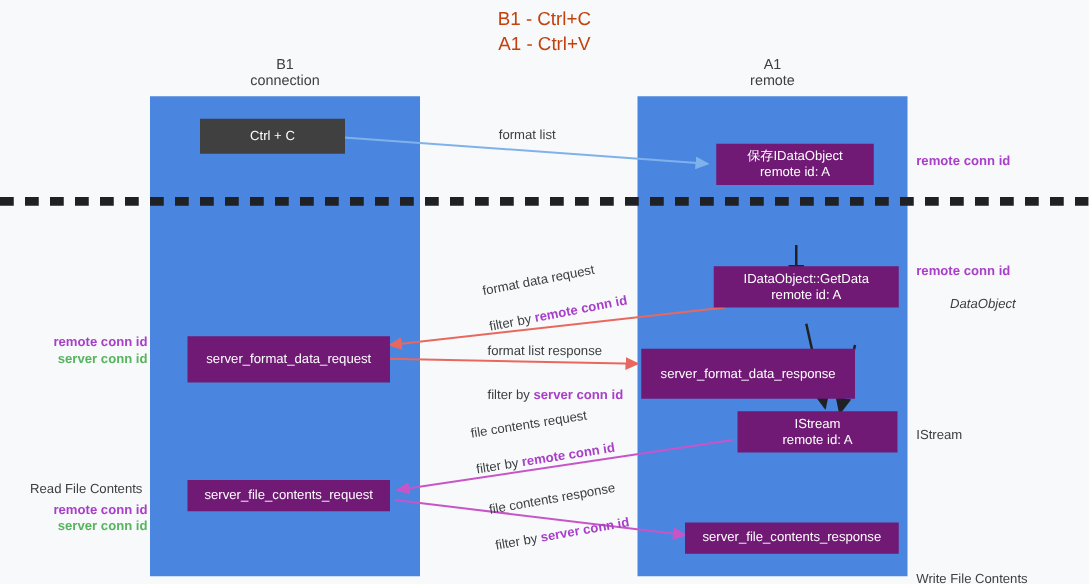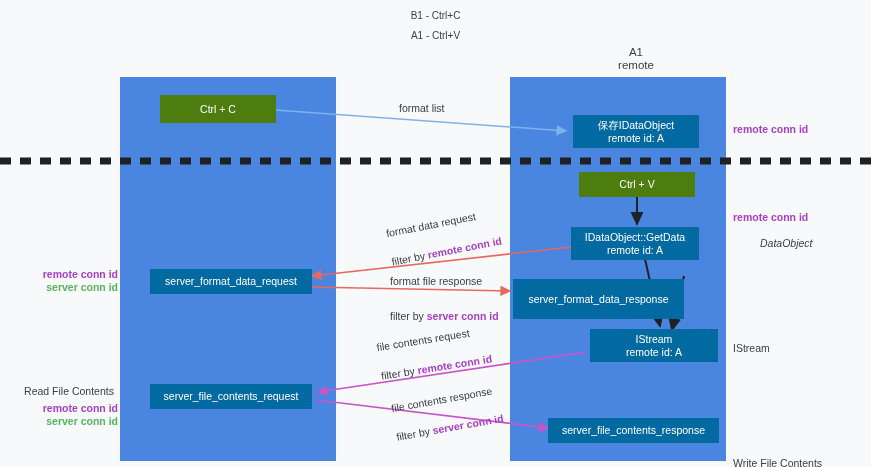--- a/index.html
+++ b/index.html
@@ -12,74 +12,76 @@
     color:#3c4043;
   }
   #stage{position:absolute;left:0;top:0;width:871px;height:467px;}
 
   .abs{position:absolute;}
 
   
   .title{
     left:0;top:6px;width:871px;
     text-align:center;
-    font-size:10px;line-height:20px;
-    color:#404040;
+    font-size:15px;line-height:20px;
+    color:#c2410c;
     white-space:pre-line;
   }
 
   
   .colhead{
     text-align:center;
     font-size:11.5px;line-height:13px;
     color:#3c4043;
     white-space:pre-line;
   }
   .colhead.b1{left:120px;top:46px;width:216px;}
-  .colhead.a1{left:528px;top:46px;width:216px;}
+  .colhead.a1{left:510px;top:46px;width:216px;}
 
   
   .lane{background:#4a86e0;}
   .lane.b1{left:120px;top:77px;width:216px;height:384px;}
   .lane.a1{left:510px;top:77px;width:216px;height:384px;}
 
   
   .box{
     box-sizing:border-box;
     display:flex;flex-direction:column;
     align-items:center;justify-content:center;
     text-align:center;
     color:#ffffff;
     font-size:10.5px;
     line-height:13px;
     padding:2px 4px;
     white-space:pre-line;
   }
-  .box.green{background:#4d7c0f;}
-  .box.orange{background:#0369a1;}
+  .box.green{background:#404040;}
+  .box.orange{background:#701a75;}
 
   
   .lbl{font-size:10.5px;line-height:13px;color:#3c4043;white-space:pre-line;}
   .purple{color:#a83fc8;font-weight:bold;}
   .green-t{color:#57b45f;font-weight:bold;}
 
   .rot-a{transform:rotate(-11deg);transform-origin:left center;}
   .rot-b{transform:rotate(-9deg);transform-origin:left center;}
   .rot-c{transform:rotate(-10deg);transform-origin:left center;}
 
   svg.overlay{position:absolute;left:0;top:0;width:871px;height:467px;pointer-events:none;}
 </style>
 </head>
 <body>
 
 <div id="stage">
 
   <div class="abs title">B1 - Ctrl+C
 A1 - Ctrl+V</div>
 
+  <div class="abs colhead b1">B1
+connection</div>
   <div class="abs colhead a1">A1
 remote</div>
 
   <div class="abs lane b1"></div>
   <div class="abs lane a1"></div>
 
   <svg class="overlay">
     <defs>
       <marker id="ah-blue" markerWidth="7" markerHeight="7" refX="6" refY="3.2" orient="auto">
         <path d="M0,0 L7,3.2 L0,6.4 z" fill="#7fb2ea"></path>
@@ -112,47 +114,46 @@
     <line x1="316" y1="400" x2="548" y2="428" stroke="#c855c8" stroke-width="1.6" marker-end="url(#ah-magenta)"></line>
 
     <line x1="0" y1="161" x2="871" y2="161" stroke="#202124" stroke-width="7" stroke-dasharray="11 9"></line>
   </svg>
 
   <div class="abs box green" style="left:160px;top:95px;width:116px;height:28px;">Ctrl + C</div>
 
   <div class="abs box orange" style="left:573px;top:115px;width:126px;height:33px;">保存IDataObject
 remote id: A</div>
 
-  <div class="abs box green" style="left:579px;top:172px;width:116px;height:25px;">Ctrl + V</div>
 
-  <div class="abs box orange" style="left:571px;top:227px;width:128px;height:33px;">IDataObject::GetData
+  <div class="abs box orange" style="left:571px;top:213px;width:148px;height:33px;">IDataObject::GetData
 remote id: A</div>
 
-  <div class="abs box orange" style="left:150px;top:269px;width:162px;height:25px;">server_format_data_request</div>
+  <div class="abs box orange" style="left:150px;top:269px;width:162px;height:37px;">server_format_data_request</div>
 
   <div class="abs box orange" style="left:513px;top:279px;width:171px;height:40px;">server_format_data_response</div>
 
   <div class="abs box orange" style="left:590px;top:329px;width:128px;height:33px;">IStream
 remote id: A</div>
 
   <div class="abs box orange" style="left:548px;top:418px;width:171px;height:25px;">server_file_contents_response</div>
 
   <div class="abs box orange" style="left:150px;top:384px;width:162px;height:25px;">server_file_contents_request</div>
 
   <div class="abs lbl" style="left:399px;top:102px;">format list</div>
 
   <div class="abs rot-a" style="left:389px;top:227px;">
     <div class="lbl">format data request</div>
     <div class="lbl" style="margin-top:3px;">
       <span>filter by </span><span class="purple">remote conn id</span>
     </div>
   </div>
 
   <div class="abs" style="left:390px;top:275px;">
-    <div class="lbl">format file response</div>
+    <div class="lbl">format list response</div>
     <div class="lbl" style="margin-top:9px;">
       <span>filter by </span><span class="purple">server conn id</span>
     </div>
   </div>
 
   <div class="abs rot-b" style="left:379px;top:341px;">
     <div class="lbl">file contents request</div>
     <div class="lbl" style="margin-top:3px;">
       <span>filter by </span><span class="purple">remote conn id</span>
     </div>

